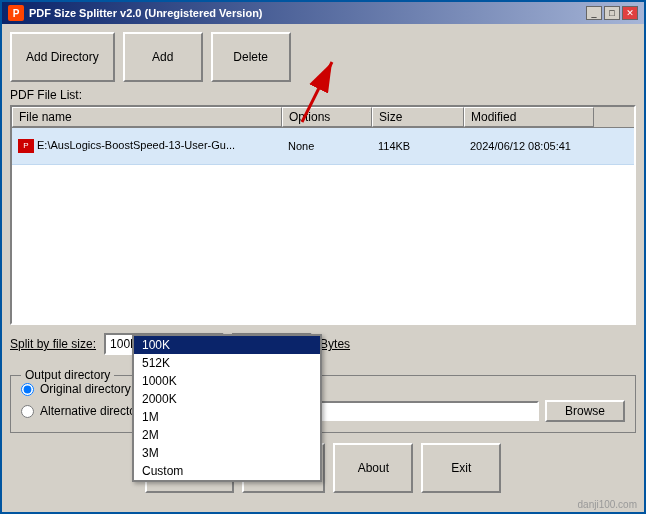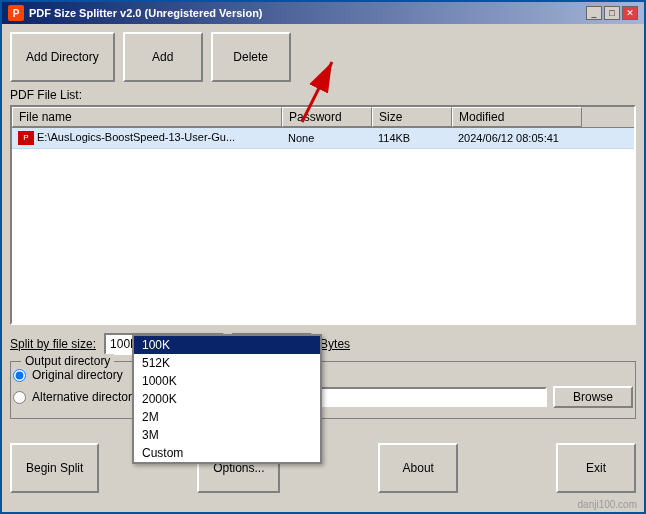--- a/index.html
+++ b/index.html
@@ -110,30 +110,30 @@
       font-size: 12px;
       border-right: 1px solid #808080;
       flex-shrink: 0;
       background: #d4d0c8;
       border-top: 1px solid white;
       border-left: 1px solid white;
       border-bottom: 1px solid #808080;
     }
     .col-name { width: 270px; }
     .col-password { width: 90px; }
-    .col-size { width: 80px; }
+    .col-size { width: 92px; }
     .col-modified { width: 130px; }
     .file-row {
       display: flex;
       align-items: center;
       background: #d8e8f8;
       border-bottom: 1px solid #c0d8f0;
     }
     .file-row-cell {
-      padding: 3px 6px;
+      padding: 11px 6px;
       font-size: 11px;
       flex-shrink: 0;
       overflow: hidden;
       white-space: nowrap;
       text-overflow: ellipsis;
     }
     .file-icon {
       width: 16px;
       height: 14px;
       background: #cc0000;
@@ -201,22 +201,22 @@
       background: #d4d0c8;
       font-size: 12px;
       padding: 1px 20px;
       color: #666;
     }
     .bytes-label {
       font-size: 12px;
     }
     .output-group {
       border: 1px solid #808080;
-      margin-top: 6px;
-      padding: 6px 2px;
+      margin-top: 20px;
+      padding: 6px 10px;
       position: relative;
     }
     .output-legend {
       position: absolute;
       top: -8px;
       left: 10px;
       background: #d4d0c8;
       padding: 0 4px;
       font-size: 12px;
     }
@@ -243,22 +243,22 @@
       padding: 1px 4px;
     }
     .browse-btn {
       height: 22px;
       padding: 1px 8px;
       font-size: 12px;
     }
     .bottom-bar {
       display: flex;
       gap: 8px;
-      justify-content: space-between;
-      margin-top: 24px;
+      justify-content: center;
+      margin-top: 10px;
     }
     
     .dropdown-overlay {
       position: absolute;
       top: 332px;
       left: 130px;
       width: 190px;
       background: white;
       border: 2px solid #808080;
       z-index: 100;
@@ -309,21 +309,21 @@
       <button class="win-btn">Add Directory</button>
       <button class="win-btn">Add</button>
       <button class="win-btn">Delete</button>
     </div>
 
     <div class="file-list-label">PDF File List:</div>
 
     <div class="file-list-container">
       <div class="file-list-header">
         <div class="col-header col-name">File name</div>
-        <div class="col-header col-password">Password</div>
+        <div class="col-header col-password">Options</div>
         <div class="col-header col-size">Size</div>
         <div class="col-header col-modified">Modified</div>
       </div>
       <div class="file-row">
         <div class="file-row-cell col-name">
           <span class="file-icon">P</span><span>E:\AusLogics-BoostSpeed-13-User-Gu...</span>
         </div>
         <div class="file-row-cell col-password">None</div>
         <div class="file-row-cell col-size">114KB</div>
         <div class="file-row-cell col-modified">2024/06/12 08:05:41</div>
@@ -370,20 +370,21 @@
       <button class="win-btn">About</button>
       <button class="win-btn">Exit</button>
     </div>
   </div>
 
   <div class="dropdown-overlay">
     <div class="dropdown-overlay-item selected">100K</div>
     <div class="dropdown-overlay-item">512K</div>
     <div class="dropdown-overlay-item">1000K</div>
     <div class="dropdown-overlay-item">2000K</div>
+    <div class="dropdown-overlay-item">1M</div>
     <div class="dropdown-overlay-item">2M</div>
     <div class="dropdown-overlay-item">3M</div>
     <div class="dropdown-overlay-item">Custom</div>
   </div>
 
   <svg style="position:absolute;top:0;left:0;width:100%;height:100%;pointer-events:none;z-index:60;">
 
     <defs>
       <marker id="arrowhead" markerWidth="10" markerHeight="7" refX="10" refY="3.5" orient="auto">
         <polygon points="0 0, 10 3.5, 0 7" fill="#cc0000"></polygon>

